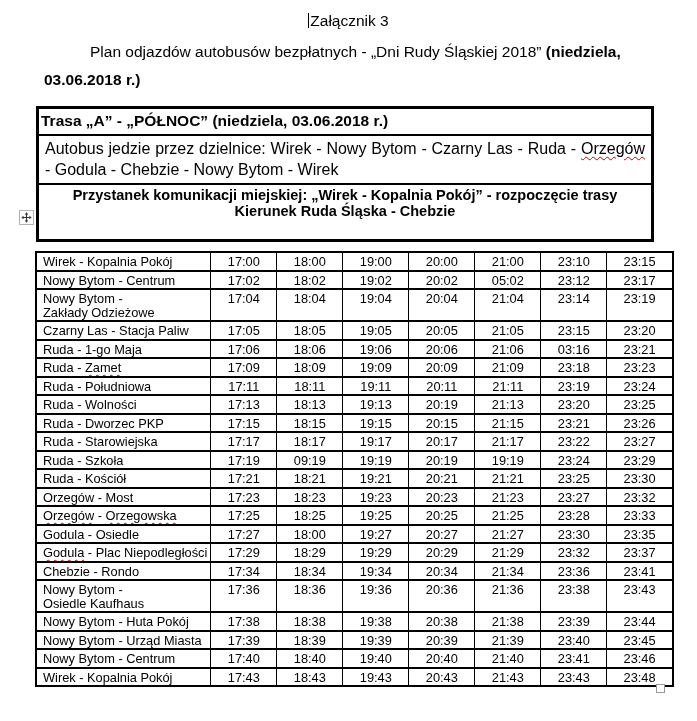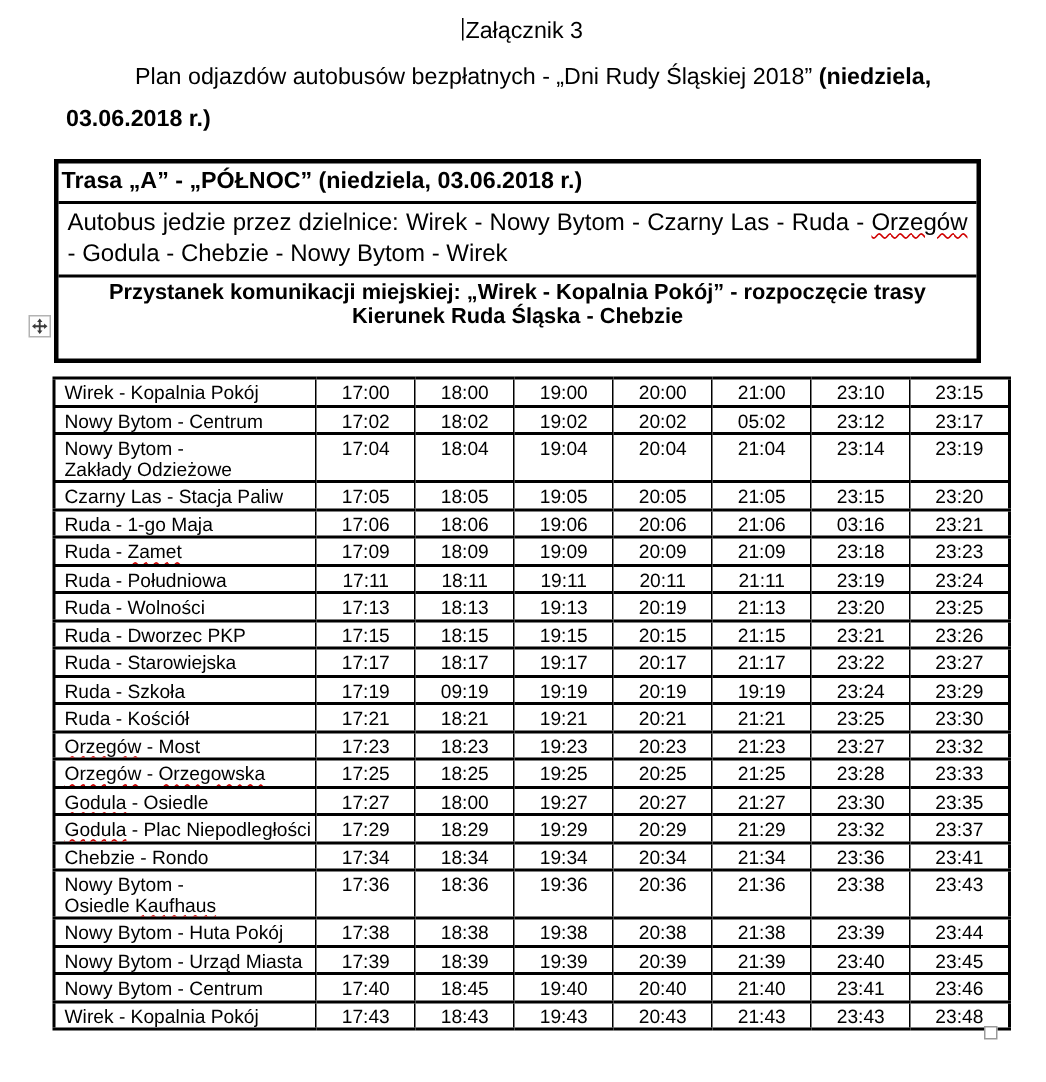--- a/index.html
+++ b/index.html
@@ -275,21 +275,21 @@
         <td class="time">18:39</td>
         <td class="time">19:39</td>
         <td class="time">20:39</td>
         <td class="time">21:39</td>
         <td class="time">23:40</td>
         <td class="time">23:45</td>
       </tr>
       <tr>
         <td class="stop"><span>Nowy Bytom - Centrum</span></td>
         <td class="time">17:40</td>
-        <td class="time">18:45</td>
+        <td class="time">18:40</td>
         <td class="time">19:40</td>
         <td class="time">20:40</td>
         <td class="time">21:40</td>
         <td class="time">23:41</td>
         <td class="time">23:46</td>
       </tr>
       <tr>
         <td class="stop"><span>Wirek - Kopalnia Pokój</span></td>
         <td class="time">17:43</td>
         <td class="time">18:43</td>

